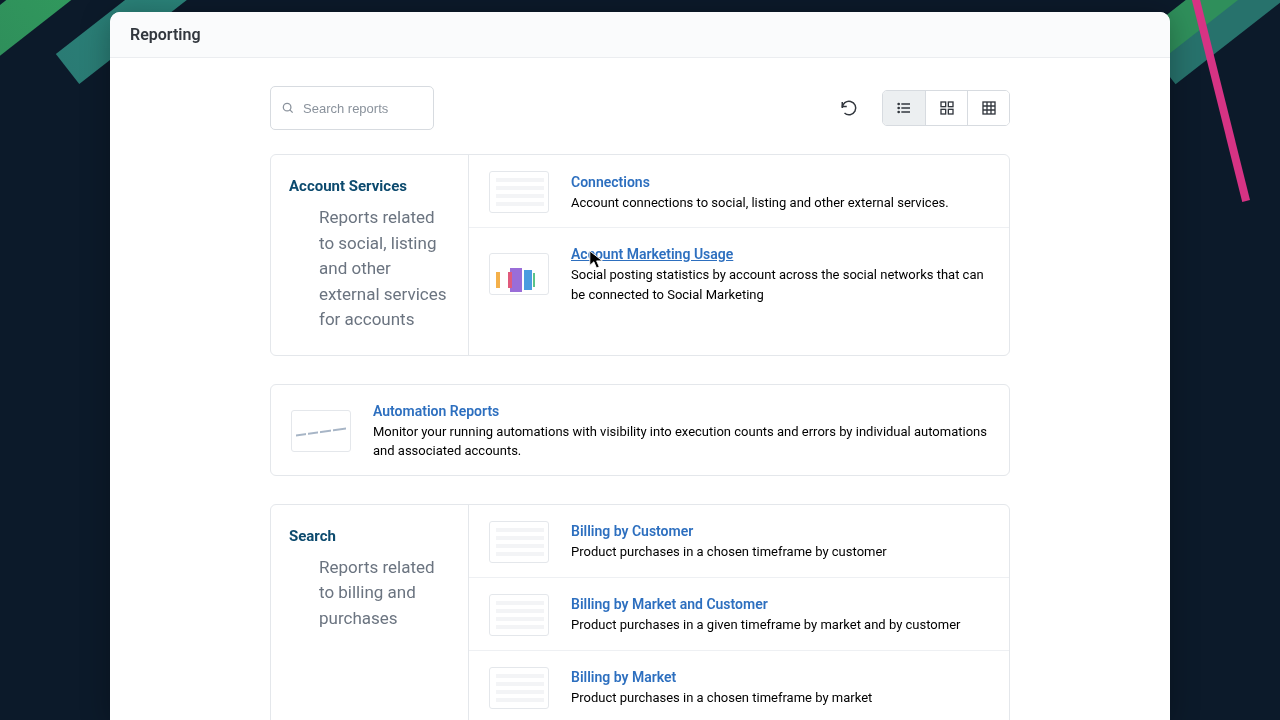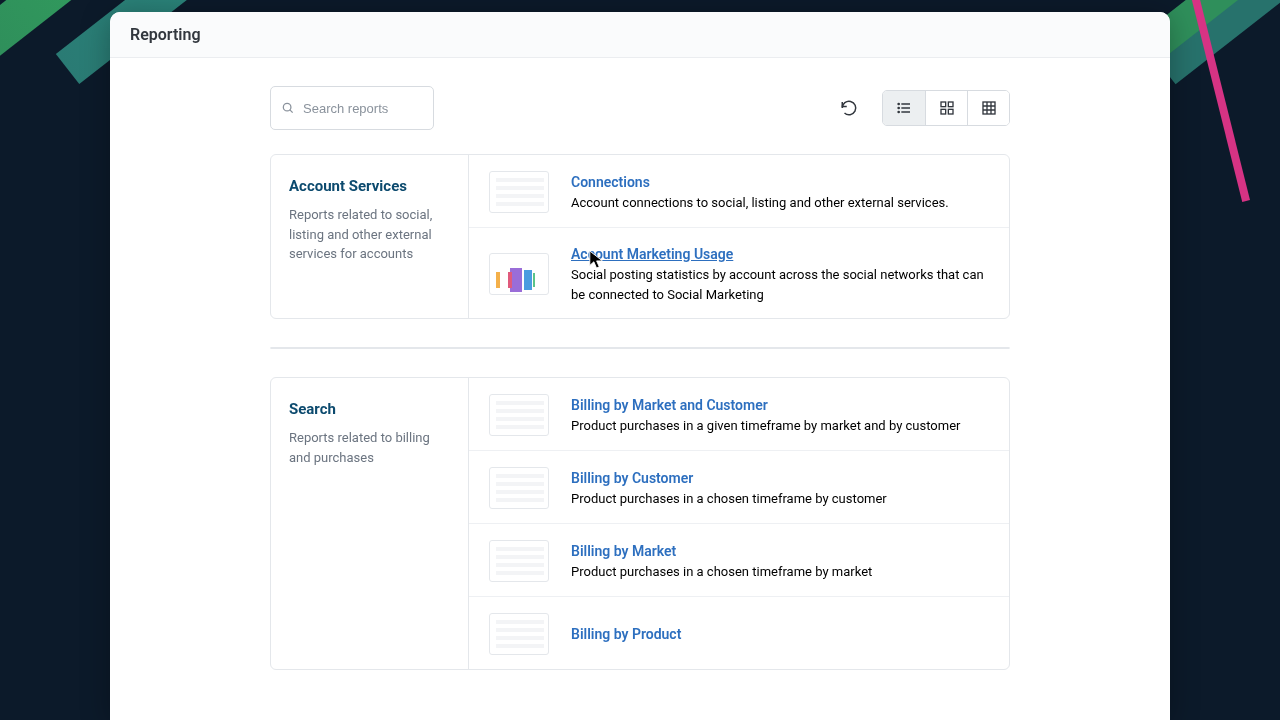--- a/index.html
+++ b/index.html
@@ -118,21 +118,21 @@
     border-radius:6px;
     background:#fff;
     overflow:hidden;
   }
   .category-left {
     width:198px;
     padding:22px 18px;
     border-right:1px solid #e4e7eb;
   }
   .cat-title { font-size:15px; font-weight:700; color:#0c4a6e; margin-bottom:10px; }
-  .cat-desc  { font-size:13px; color:#6b7480; line-height:1.5; }
+  .cat-desc  { font-size:17px; color:#6b7480; line-height:1.5;margin-left:30px; }
   .category-right { flex:1; }
   .report-row {
     display:flex;
     gap:22px;
     padding:16px 20px 14px 20px;
     align-items:center;
   }
   .report-row + .report-row { border-top:1px solid #eef0f3; }
   .thumb {
     width:60px; height:42px;
@@ -259,34 +259,40 @@
               <div class="thumb"></div>
               <div class="report-body"><a class="report-title">Connections</a><div class="report-desc">Account connections to social, listing and other external services.</div></div>
             </div>
             <div class="report-row">
               <div class="thumb chart"></div>
               <div class="report-body"><a class="report-title hovered">Account Marketing Usage</a><div class="report-desc">Social posting statistics by account across the social networks that can be connected to Social Marketing</div></div>
             </div>
           </div>
         </div>
         <div class="category">
+          <div class="category-right">
+            <div class="report-row">
+              <div class="thumb lines"></div>
+              <div class="report-body"><a class="report-title">Automation Reports</a><div class="report-desc">Monitor your running automations with visibility into execution counts and errors by individual automations and associated accounts.</div></div>
+            </div>
+          </div>
         </div>
         <div class="category">
           <div class="category-left">
             <div class="cat-title">Search</div>
             <div class="cat-desc">Reports related to billing and purchases</div>
           </div>
           <div class="category-right">
             <div class="report-row">
               <div class="thumb"></div>
+              <div class="report-body"><a class="report-title">Billing by Customer</a><div class="report-desc">Product purchases in a chosen timeframe by customer</div></div>
+            </div>
+            <div class="report-row">
+              <div class="thumb"></div>
               <div class="report-body"><a class="report-title">Billing by Market and Customer</a><div class="report-desc">Product purchases in a given timeframe by market and by customer</div></div>
-            </div>
-            <div class="report-row">
-              <div class="thumb"></div>
-              <div class="report-body"><a class="report-title">Billing by Customer</a><div class="report-desc">Product purchases in a chosen timeframe by customer</div></div>
             </div>
             <div class="report-row">
               <div class="thumb"></div>
               <div class="report-body"><a class="report-title">Billing by Market</a><div class="report-desc">Product purchases in a chosen timeframe by market</div></div>
             </div>
             <div class="report-row">
               <div class="thumb"></div>
               <div class="report-body"><a class="report-title">Billing by Product</a></div>
             </div>
           </div>

